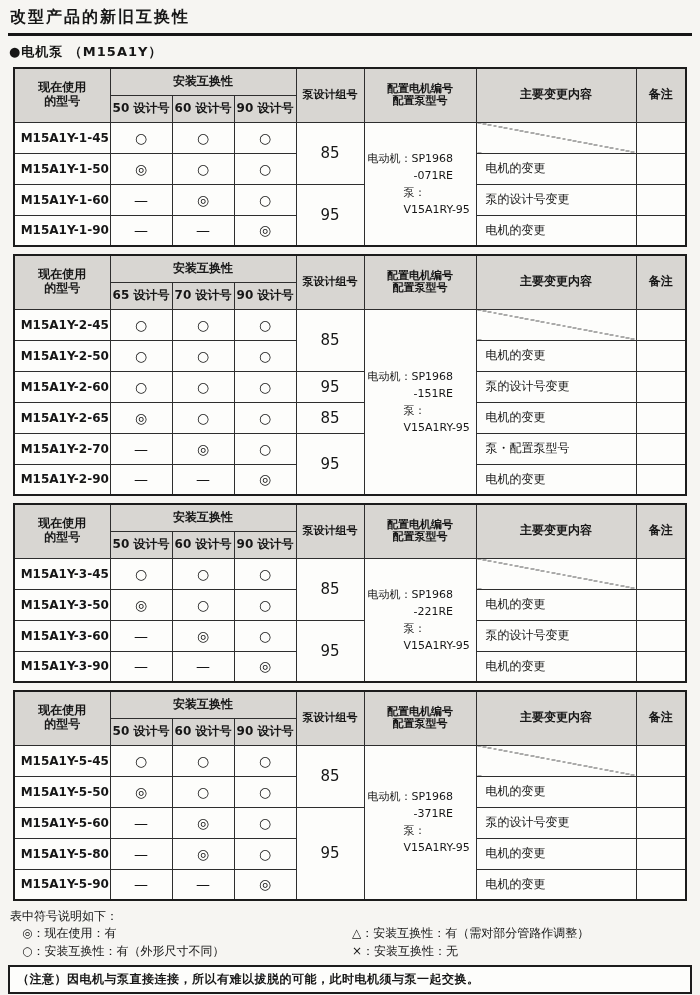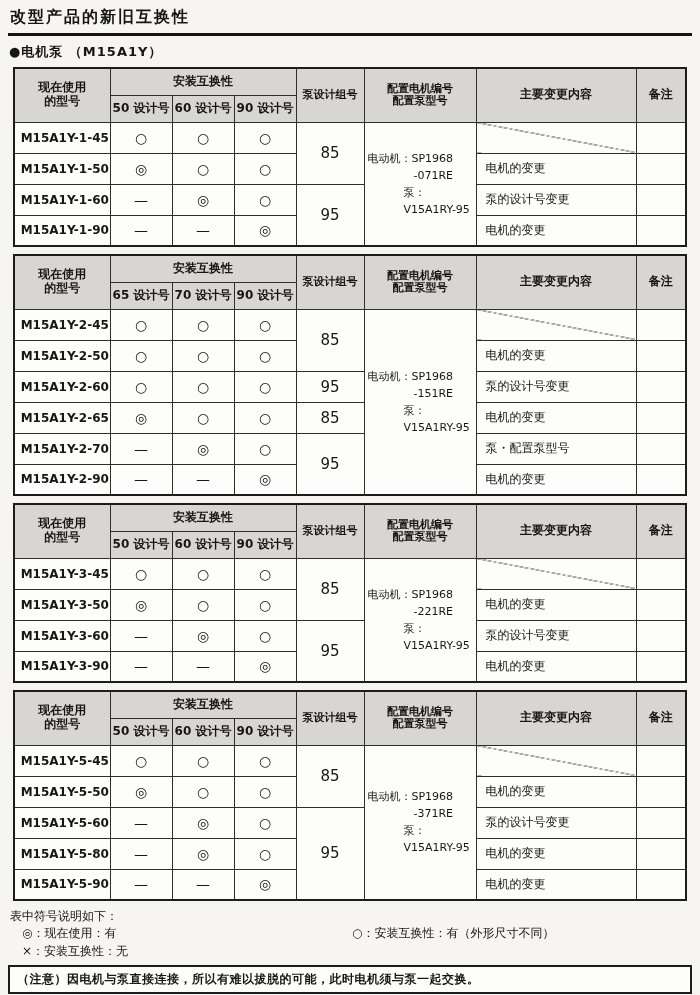--- a/index.html
+++ b/index.html
@@ -355,18 +355,19 @@
       <td class="change">电机的变更</td>
       <td></td>
     </tr>
   </tbody>
 </table>
 
 <div class="legend">
   <div>表中符号说明如下：</div>
   <div class="legend-grid">
     <div class="legend-item">◎：现在使用：有</div>
+    <div class="legend-item">△：安装互换性：有（需对部分管路作调整）</div>
     <div class="legend-item">○：安装互换性：有（外形尺寸不同）</div>
     <div class="legend-item">×：安装互换性：无</div>
   </div>
 </div>
 
 <div class="notice">（注意）因电机与泵直接连接，所以有难以拔脱的可能，此时电机须与泵一起交换。</div>
 
 </body></html>

